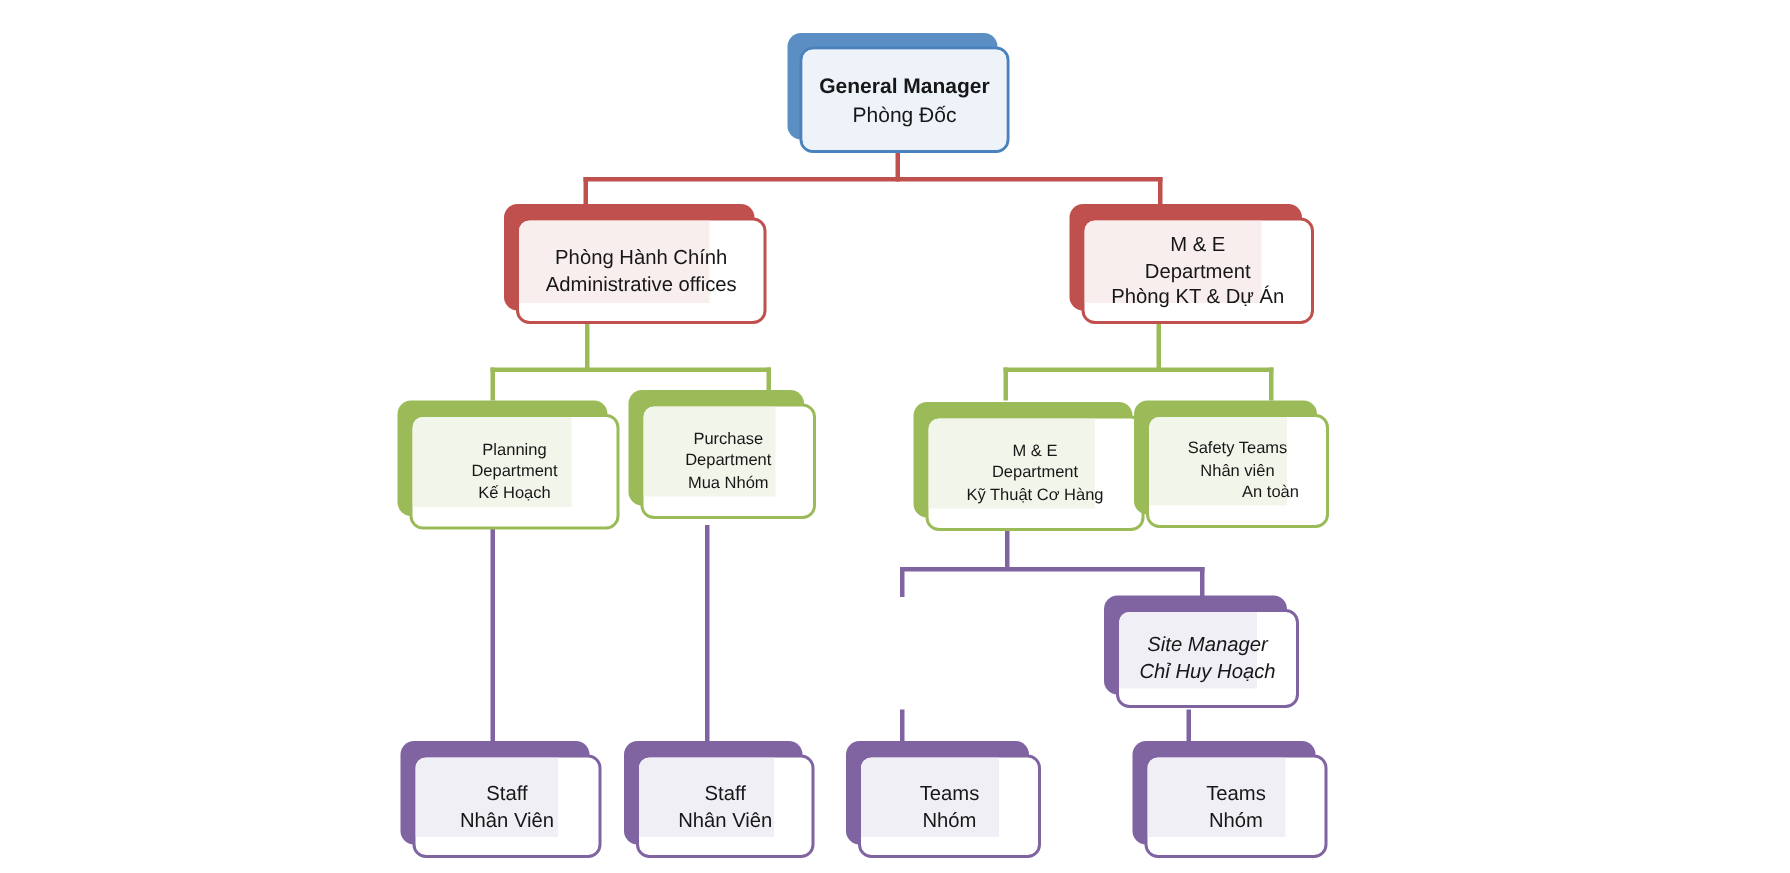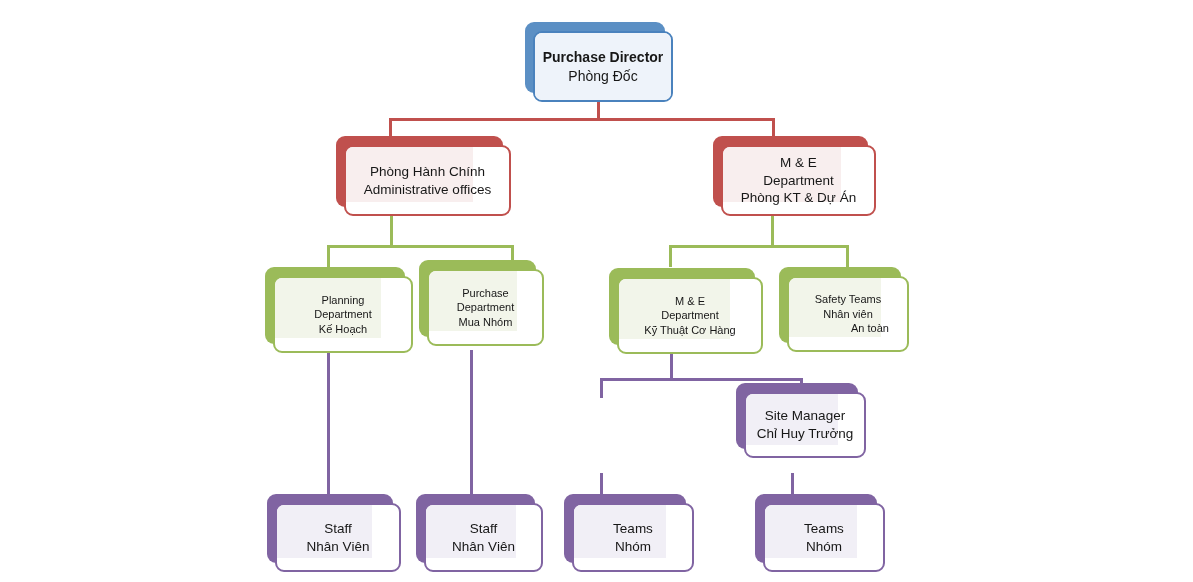--- a/index.html
+++ b/index.html
@@ -133,21 +133,21 @@
 
   <div class="conn purple" style="left:600px; top:473px; width:3px; height:22px;"></div>
 
   <div class="conn purple" style="left:791px; top:473px; width:3px; height:22px;"></div>
 
   <div class="node blue" style="left:525px; top:22px; width:140px; height:71px;">
     <div class="shadow"></div>
     <div class="card">
       <div class="tint"></div>
       <div class="lines">
-        <span class="ln primary">Purchase Director</span>
+        <span class="ln primary">General Manager</span>
         <span class="ln">Phòng Đốc</span>
       </div>
     </div>
   </div>
 
   <div class="node red" style="left:336px; top:136px; width:167px; height:71px;">
     <div class="shadow"></div>
     <div class="card">
       <div class="tint"></div>
       <div class="lines">
@@ -198,40 +198,40 @@
     <div class="card">
       <div class="tint"></div>
       <div class="lines">
         <span class="ln">M &amp; E</span>
         <span class="ln">Department</span>
         <span class="ln">Kỹ Thuật Cơ Hàng</span>
       </div>
     </div>
   </div>
 
-  <div class="node green" style="left:779px; top:267px; width:122px; height:76px;">
+  <div class="node green" style="left:756px; top:267px; width:122px; height:76px;">
     <div class="shadow"></div>
     <div class="card">
       <div class="tint"></div>
       <div class="lines">
         <span class="ln">Safety Teams</span>
         <span class="ln">Nhân viên</span>
         <span class="ln indent">An toàn</span>
       </div>
     </div>
   </div>
 
 
-  <div class="node purple" style="left:736px; top:383px; width:122px; height:66px;">
+  <div class="node purple" style="left:736px; top:397px; width:122px; height:66px;font-style:italic;">
     <div class="shadow"></div>
     <div class="card">
       <div class="tint"></div>
       <div class="lines">
         <span class="ln">Site Manager</span>
-        <span class="ln">Chỉ Huy Trưởng</span>
+        <span class="ln">Chỉ Huy Hoạch</span>
       </div>
     </div>
   </div>
 
   <div class="node purple" style="left:267px; top:494px; width:126px; height:69px;">
     <div class="shadow"></div>
     <div class="card">
       <div class="tint"></div>
       <div class="lines">
         <span class="ln">Staff</span>

